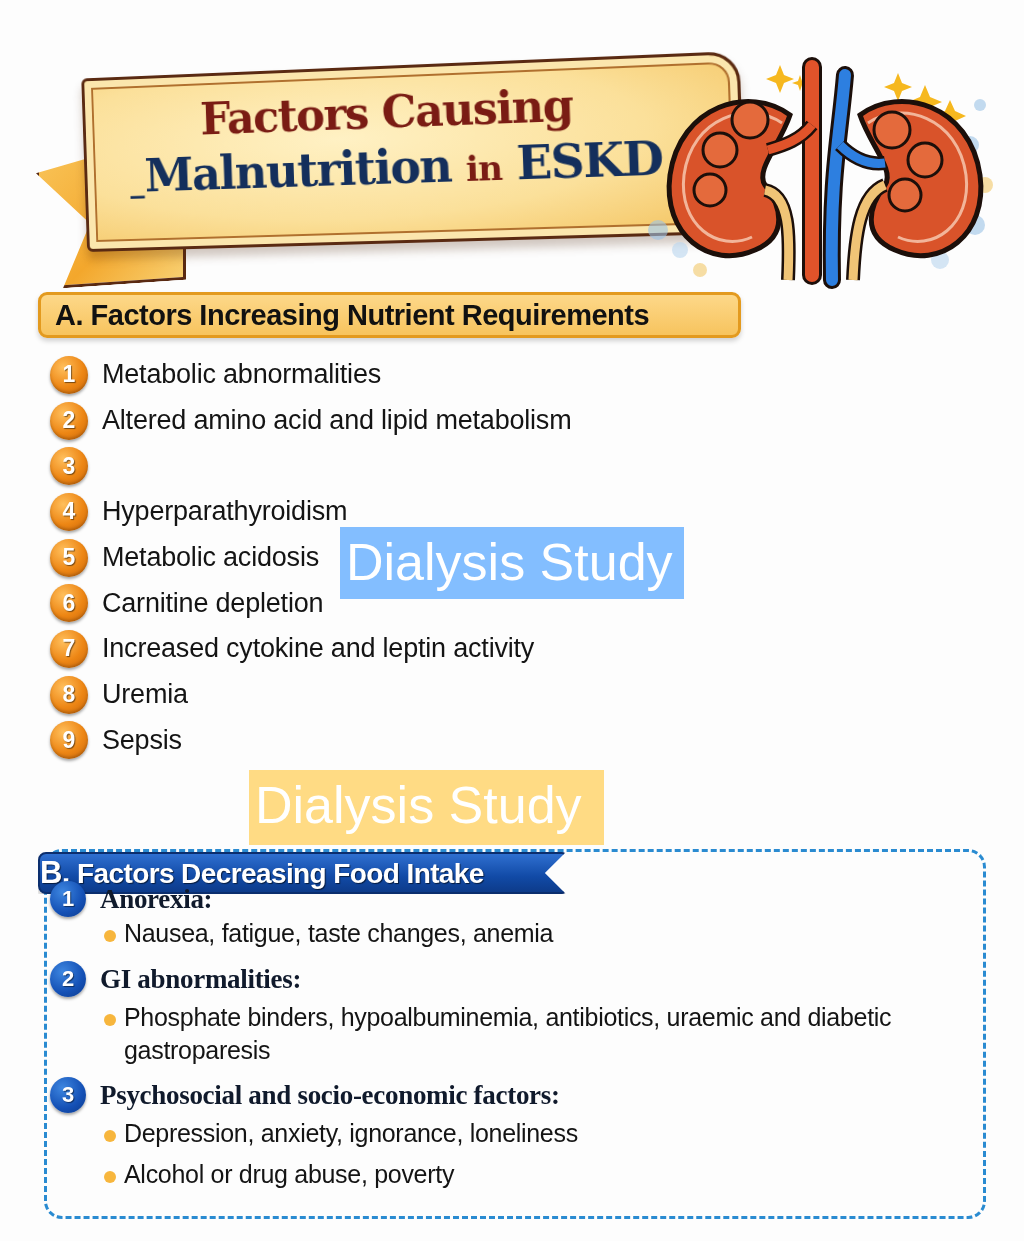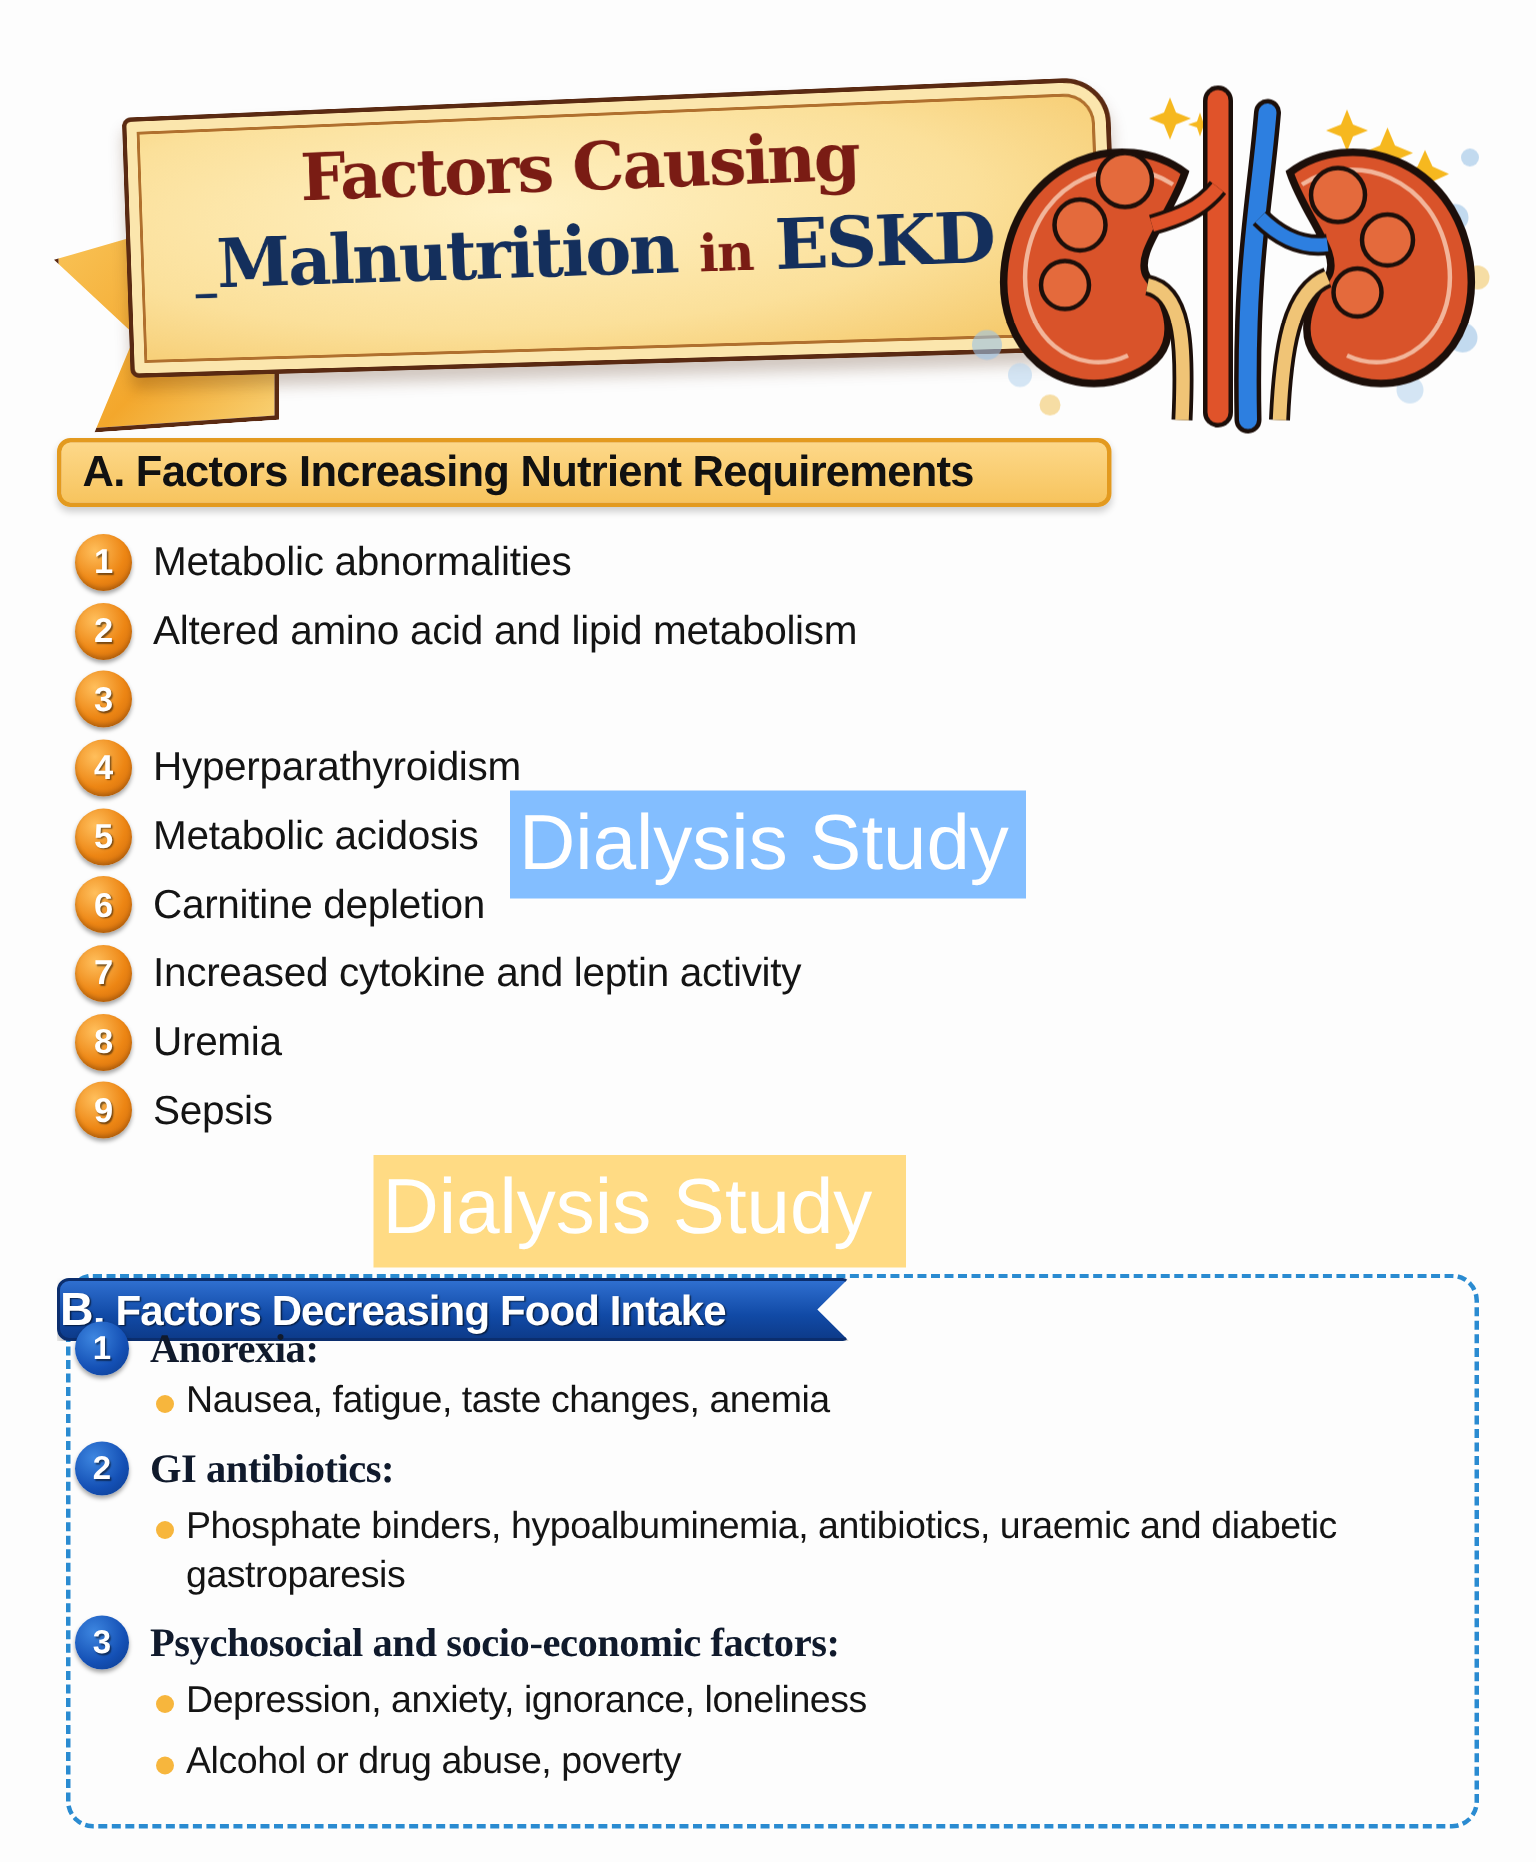--- a/index.html
+++ b/index.html
@@ -225,21 +225,21 @@
     <span class="b-head-text">Anorexia:</span>
   </div>
   <ul class="b-bullets">
     <li><span class="dot"></span><span>Nausea, fatigue, taste changes, anemia</span></li>
   </ul>
 </div>
 
 <div class="b-group" style="top:961px;">
   <div class="b-head">
     <span class="num-b">2</span>
-    <span class="b-head-text">GI antibiotics:</span>
+    <span class="b-head-text">GI abnormalities:</span>
   </div>
   <ul class="b-bullets" style="width:790px;">
     <li style="margin-top:4px;"><span class="dot"></span><span>Phosphate binders, hypoalbuminemia, antibiotics, uraemic and diabetic gastroparesis</span></li>
   </ul>
 </div>
 
 <div class="b-group" style="top:1077px;">
   <div class="b-head">
     <span class="num-b">3</span>
     <span class="b-head-text">Psychosocial and socio-economic factors:</span>

